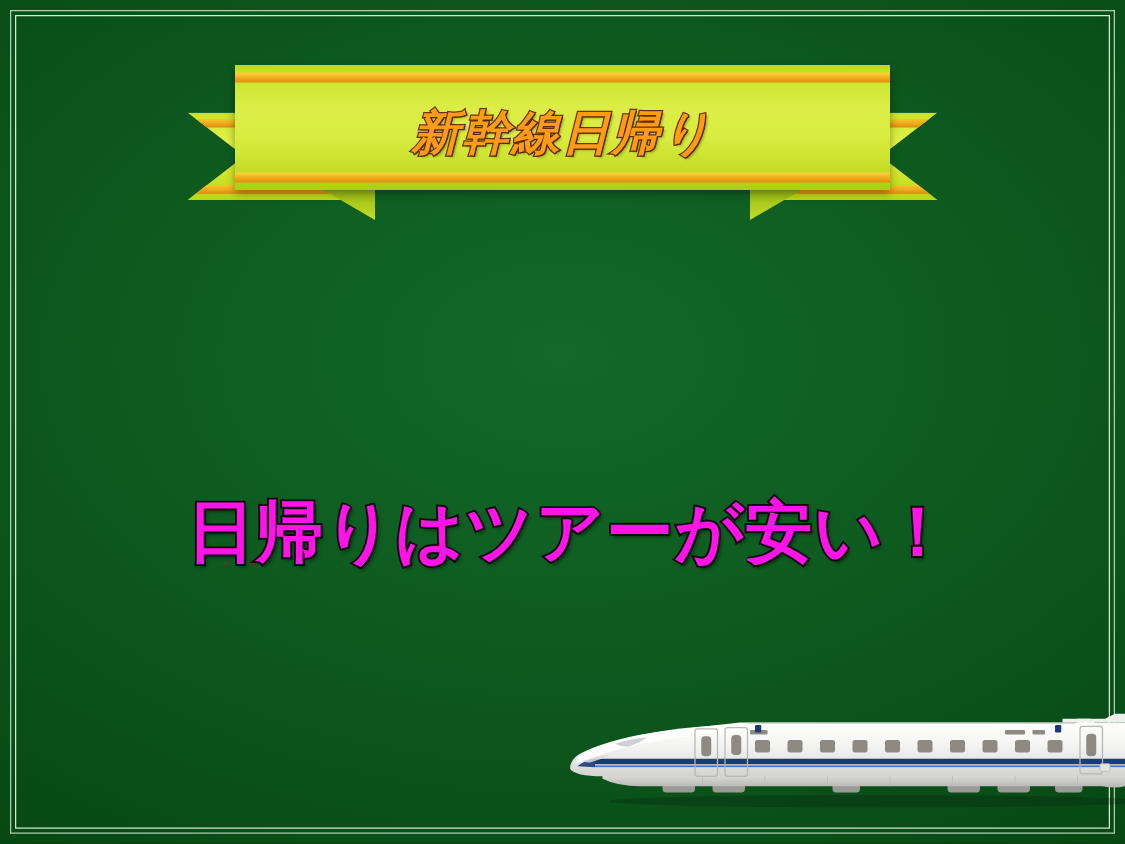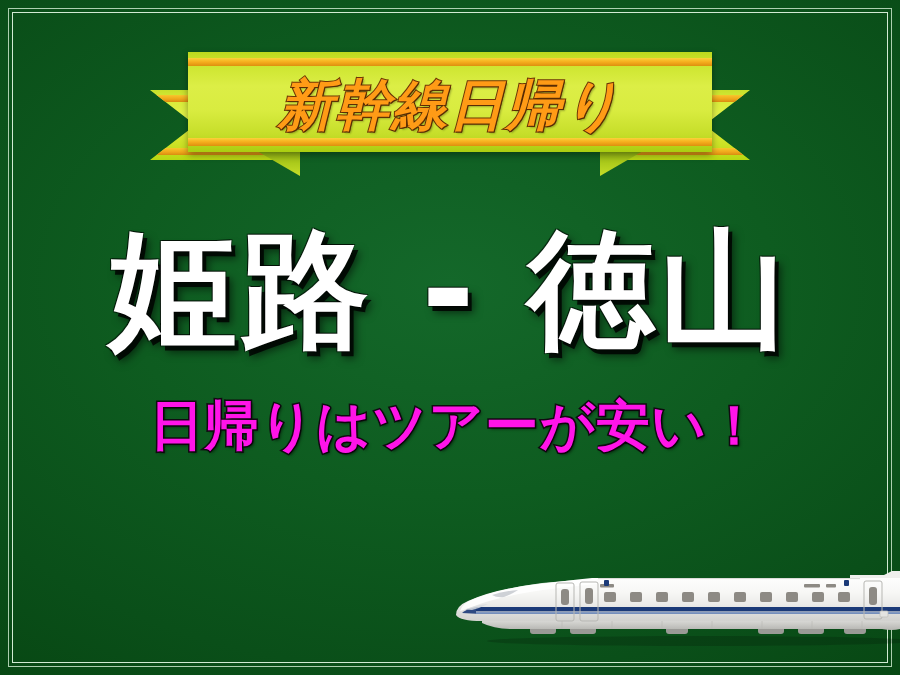--- a/index.html
+++ b/index.html
@@ -88,21 +88,21 @@
   .panel-stripe{
     position:absolute; left:0; right:0; height:8px;
     background:linear-gradient(180deg,#fbd23a 0%,#f5ad1d 50%,#dd8f0e 100%);
   }
   .panel-stripe.t{ top:6px; }
   .panel-stripe.b{ bottom:6px; }
 
   .ribbon-text{
     position:absolute; inset:0;
     display:flex; align-items:center; justify-content:center;
-    font-size:55px;
+    font-size:38px;
     font-weight:700;
     font-style:italic;
     letter-spacing:2px;
     color:#ff9b16;
     -webkit-text-stroke:2px #6e3606;
     paint-order:stroke fill;
     text-shadow:
       1px 1px 0 #5a2c04,
       2px 2px 2px rgba(0,0,0,.28);
     white-space:nowrap;
@@ -175,21 +175,20 @@
     <div class="fold right"></div>
 
     <div class="panel">
       <div class="panel-stripe t"></div>
       <div class="panel-stripe b"></div>
     </div>
 
     <div class="ribbon-text">新幹線日帰り</div>
   </div>
 
-  <div class="title">姫路 - 徳山</div>
 
   <div class="subtitle">日帰りはツアーが安い！</div>
 
   <div class="train">
     <svg viewBox="0 0 470 90" xmlns="http://www.w3.org/2000/svg">
       <defs>
         <linearGradient id="bodyG" x1="0" y1="0" x2="0" y2="1">
           <stop offset="0%" stop-color="#ffffff"></stop>
           <stop offset="38%" stop-color="#f7f7f5"></stop>
           <stop offset="62%" stop-color="#ececea"></stop>

